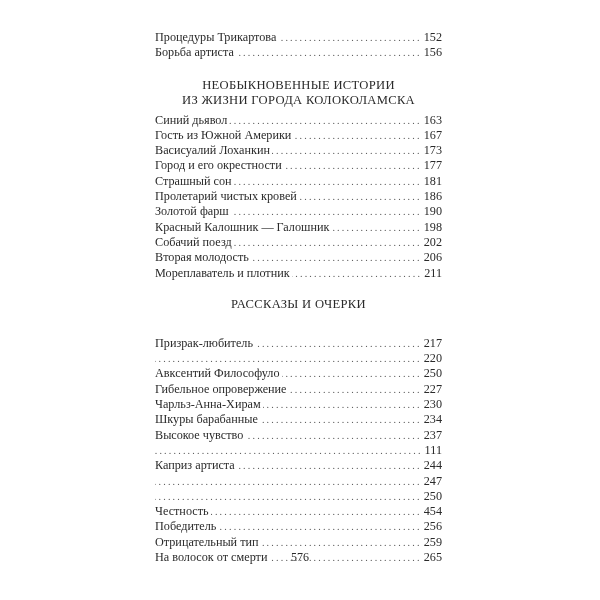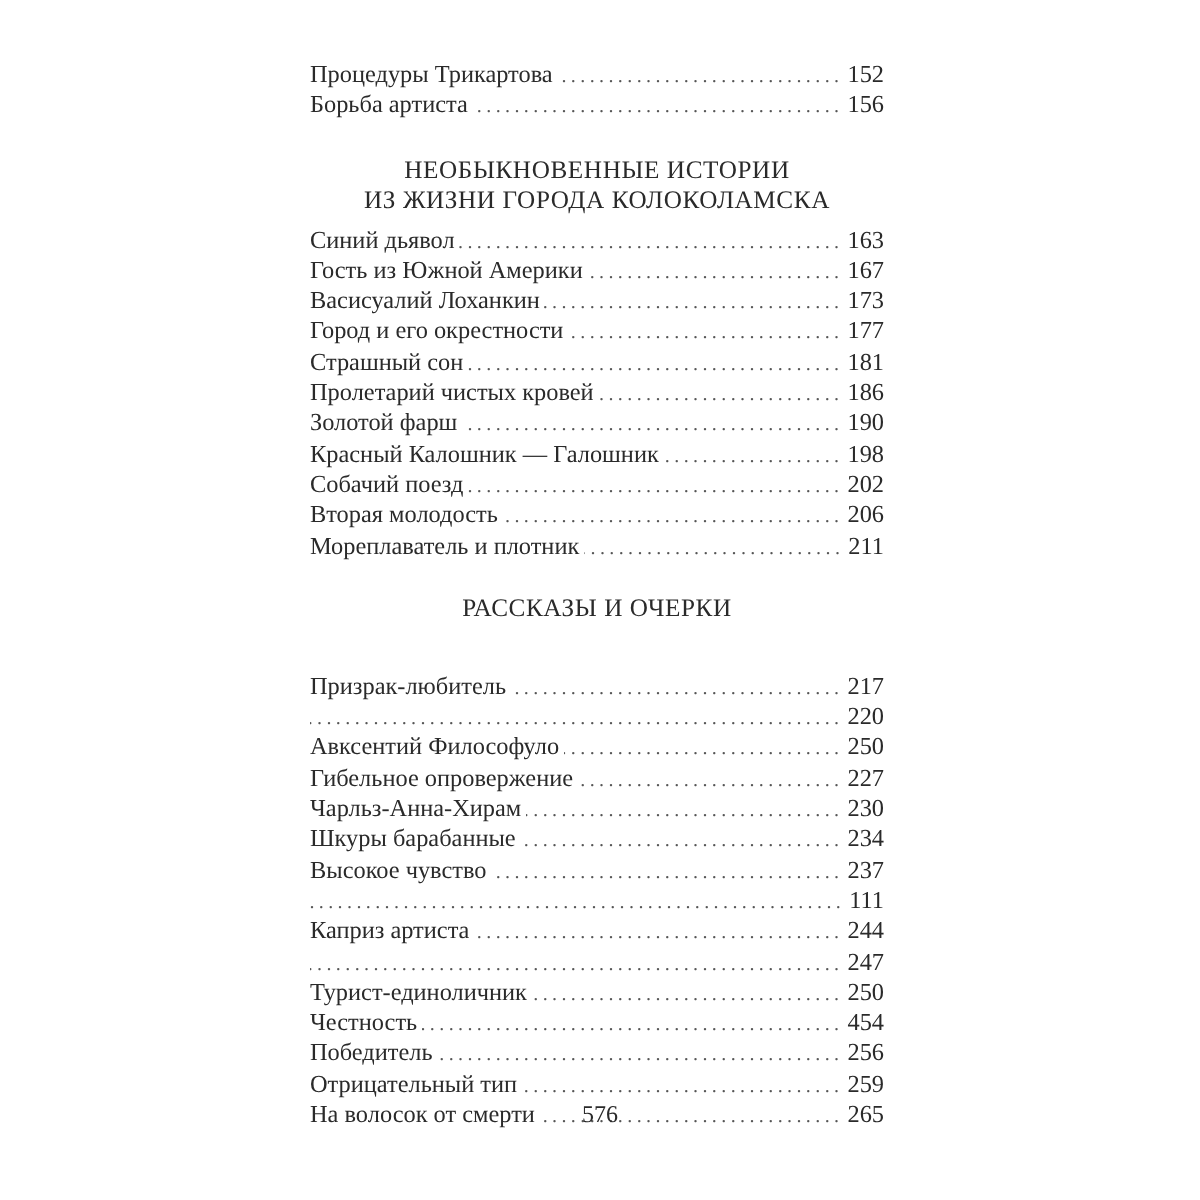--- a/index.html
+++ b/index.html
@@ -192,21 +192,20 @@
     <div class="toc-row">
       <span class="toc-title">Каприз артиста</span>
       <span class="toc-dots">................................................................................................</span>
       <span class="toc-page">244</span>
     </div>
     <div class="toc-row">
       <span class="toc-dots">................................................................................................</span>
       <span class="toc-page">247</span>
     </div>
     <div class="toc-row">
-      <span class="toc-title">Турист-единоличник</span>
       <span class="toc-dots">................................................................................................</span>
       <span class="toc-page">250</span>
     </div>
     <div class="toc-row">
       <span class="toc-title">Честность</span>
       <span class="toc-dots">................................................................................................</span>
       <span class="toc-page">454</span>
     </div>
     <div class="toc-row">
       <span class="toc-title">Победитель</span>

